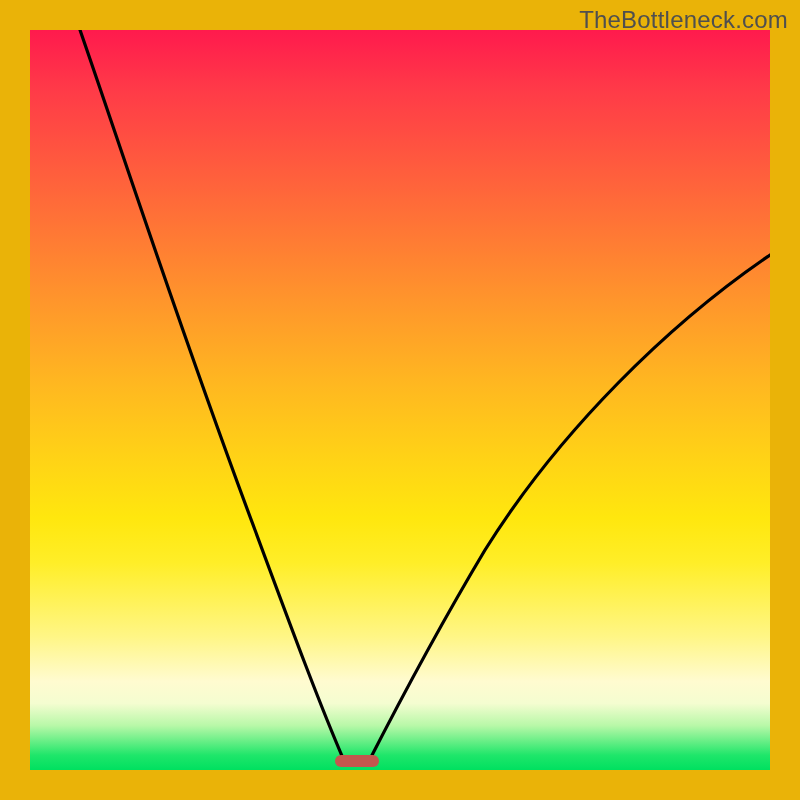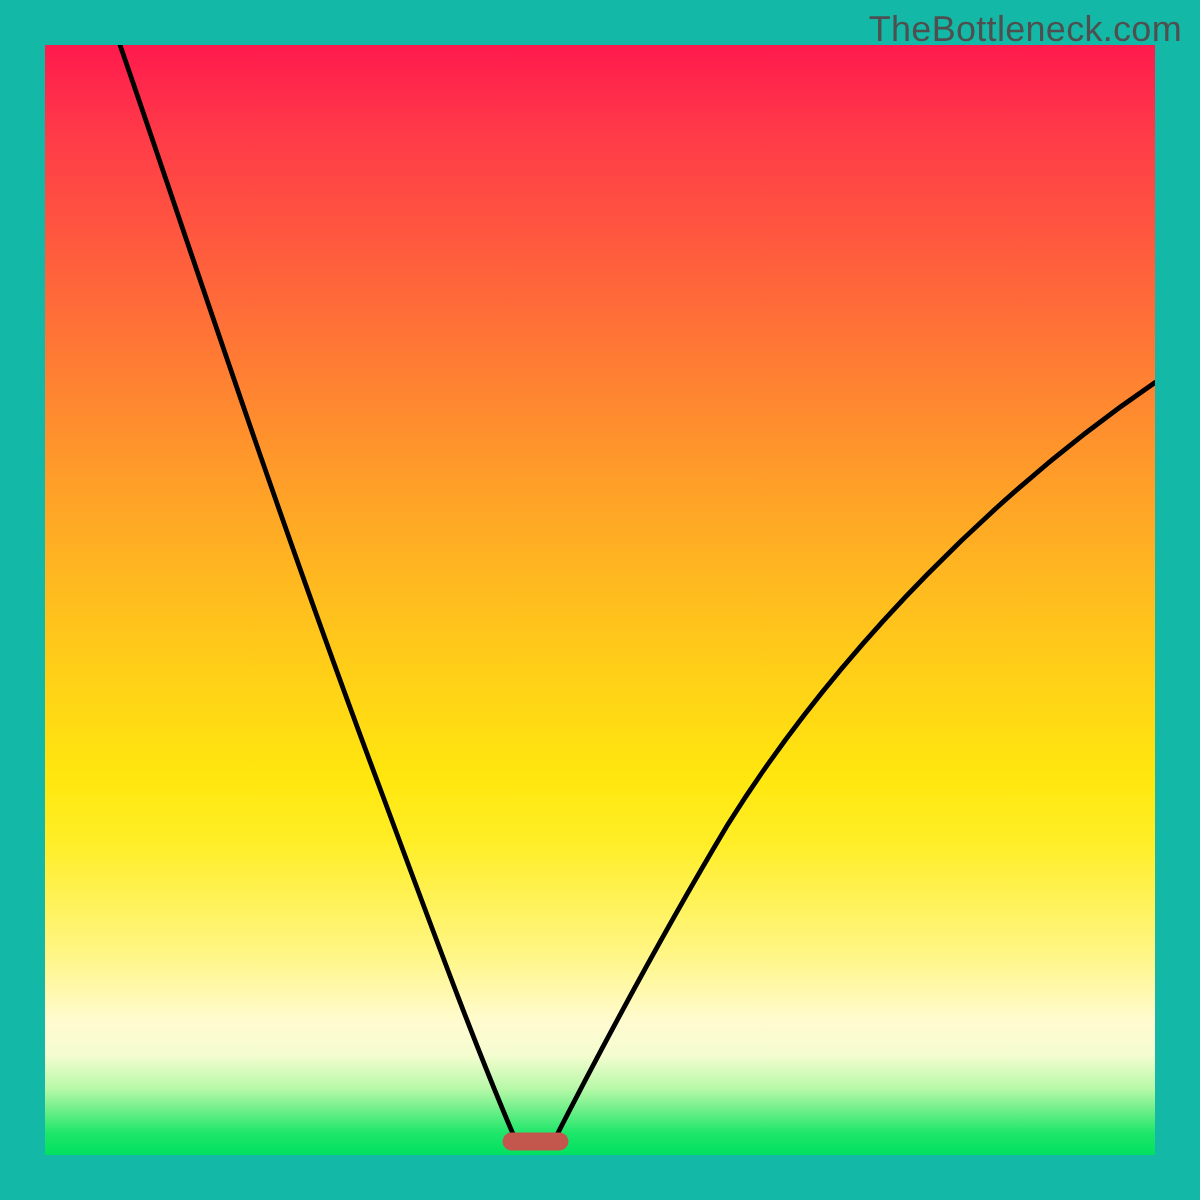--- a/index.html
+++ b/index.html
@@ -8,21 +8,21 @@
     width: 800px;
     height: 800px;
     background: #000;
     font-family: Arial, Helvetica, sans-serif;
     overflow: hidden;
   }
   .frame {
     position: relative;
     width: 800px;
     height: 800px;
-    background: #14b8a6;
+    background: #eab308;
   }
   .watermark {
     position: absolute;
     top: 6px;
     right: 12px;
     color: #4f4f4f;
     font-size: 24px;
     font-weight: 500;
     letter-spacing: 0.2px;
     z-index: 50;

